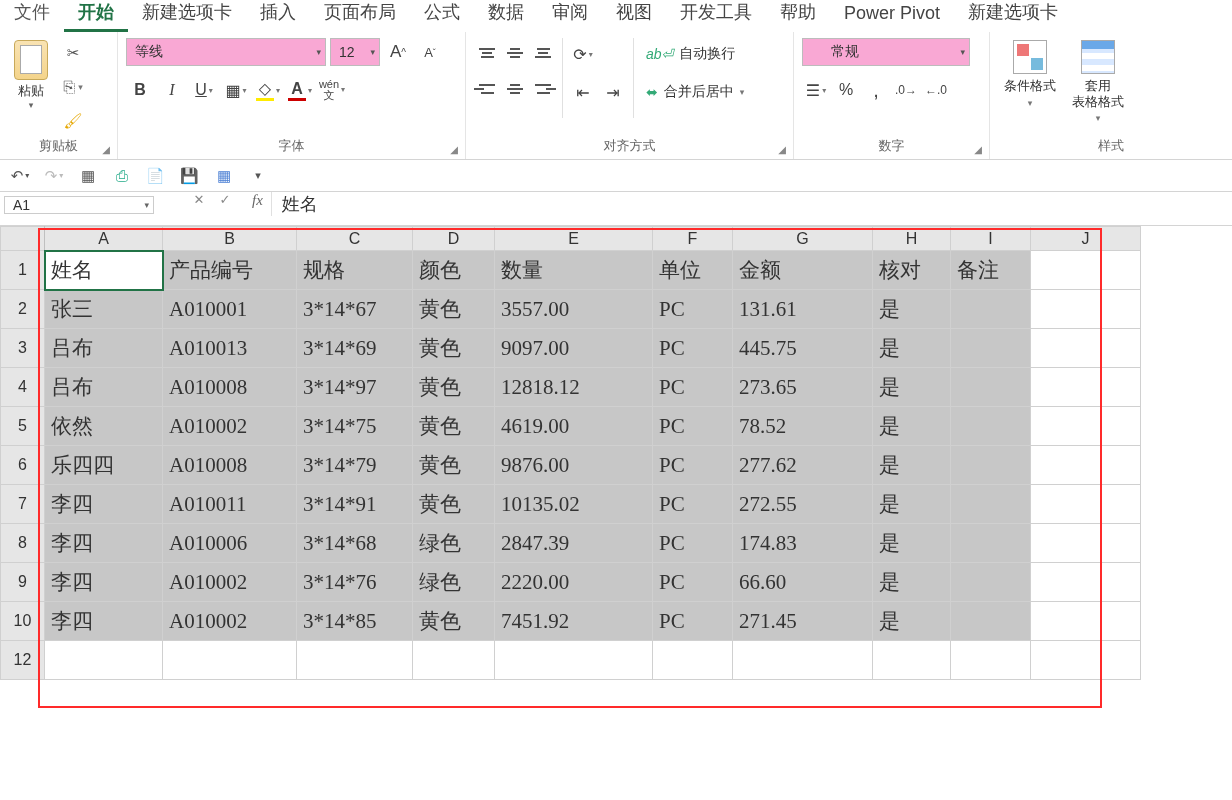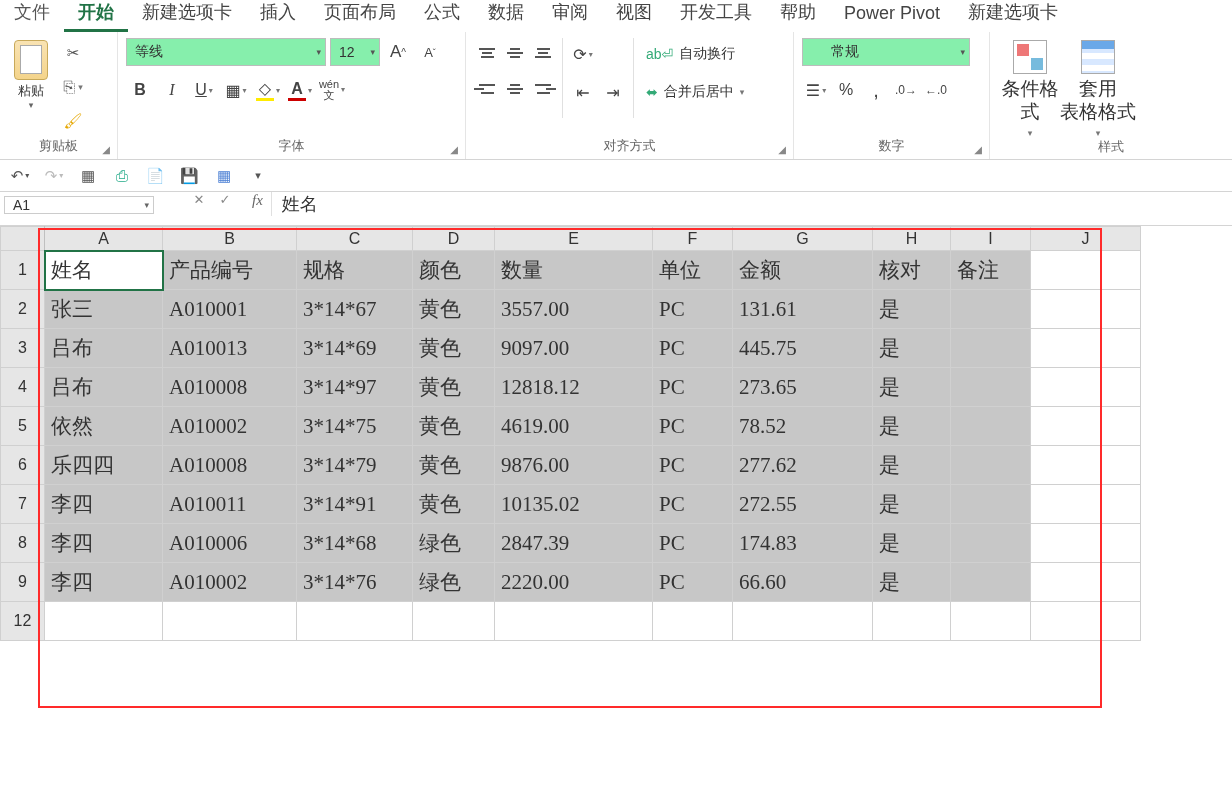--- a/index.html
+++ b/index.html
@@ -116,21 +116,21 @@
     font-size:15px;
     color:#555;
   }
   .mini-btn .caret { font-size:9px; margin-left:3px; color:#777; }
 
   
   .font-row { display:flex; align-items:center; gap:4px; margin-bottom:10px; }
   .font-col { display:flex; flex-direction:column; }
   .combo {
     border:1px solid #bcbcbc;
-    background:#86efac;
+    background:#f9a8d4;
     height:28px;
     display:flex; align-items:center;
     padding:0 4px 0 8px;
     font-size:14px;
   }
   .combo .caret { margin-left:auto; font-size:9px; color:#555; }
   .combo.font-name { width:200px; }
   .combo.font-size { width:50px; }
   .sq-btn {
     width:28px; height:28px;
@@ -184,21 +184,21 @@
   .styles-icon.tbl {
     background:
       linear-gradient(#6aa8e8,#6aa8e8) 0 0/100% 8px no-repeat,
       repeating-linear-gradient(#fff 0 6px,#d8e8ff 6px 12px);
   }
   .styles-icon.cell {
     background:
       linear-gradient(#6aa8e8,#6aa8e8) center/100% 10px no-repeat,
       #fff;
   }
-  .styles-label { font-size:19px; text-align:center; line-height:1.2; }
+  .styles-label { font-size:13px; text-align:center; line-height:1.2; }
   .styles-caret { font-size:9px; color:#777; }
 
   
   .qat {
     height:32px;
     display:flex; align-items:center;
     gap:6px;
     padding:0 6px;
     border-bottom:1px solid #d4d4d4;
     background:#fff;
@@ -433,21 +433,21 @@
       <div class="align-col">
         <div class="sq-btn">⟳<span class="caret">▾</span></div>
         <div class="align-row">
           <div class="sq-btn">⇤</div>
           <div class="sq-btn">⇥</div>
         </div>
       </div>
       <div class="divider-v"></div>
       <div class="align-col">
         <div class="wide-btn">
-            <span style="color:#3a7;">ab⏎</span>
+            <span style="color:#3a7;font-style:italic;">ab⏎</span>
             <span>自动换行</span>
           </div>
         <div class="wide-btn">
             <span style="color:#3a7;">⬌</span>
             <span>合并后居中</span>
             <span class="caret">▾</span>
           </div>
       </div>
     </div>
     <div class="ribbon-group-label"><span>对齐方式</span><span class="launcher">◢</span></div>
@@ -647,20 +647,33 @@
           <td class="dt sel">3*14*76</td>
           <td class="dt sel">绿色</td>
           <td class="dt sel num">2220.00</td>
           <td class="dt sel">PC</td>
           <td class="dt sel num">66.60</td>
           <td class="dt sel">是</td>
           <td class="dt sel"></td>
           <td></td>
         </tr>
         <tr>
+          <th class="rowhdr selr">10</th>
+          <td class="dt sel">李四</td>
+          <td class="dt sel">A010002</td>
+          <td class="dt sel">3*14*85</td>
+          <td class="dt sel">黄色</td>
+          <td class="dt sel num">7451.92</td>
+          <td class="dt sel">PC</td>
+          <td class="dt sel num">271.45</td>
+          <td class="dt sel">是</td>
+          <td class="dt sel"></td>
+          <td></td>
+        </tr>
+        <tr>
           <th class="rowhdr">12</th>
           <td></td>
           <td></td>
           <td></td>
           <td></td>
           <td></td>
           <td></td>
           <td></td>
           <td></td>
           <td></td>

